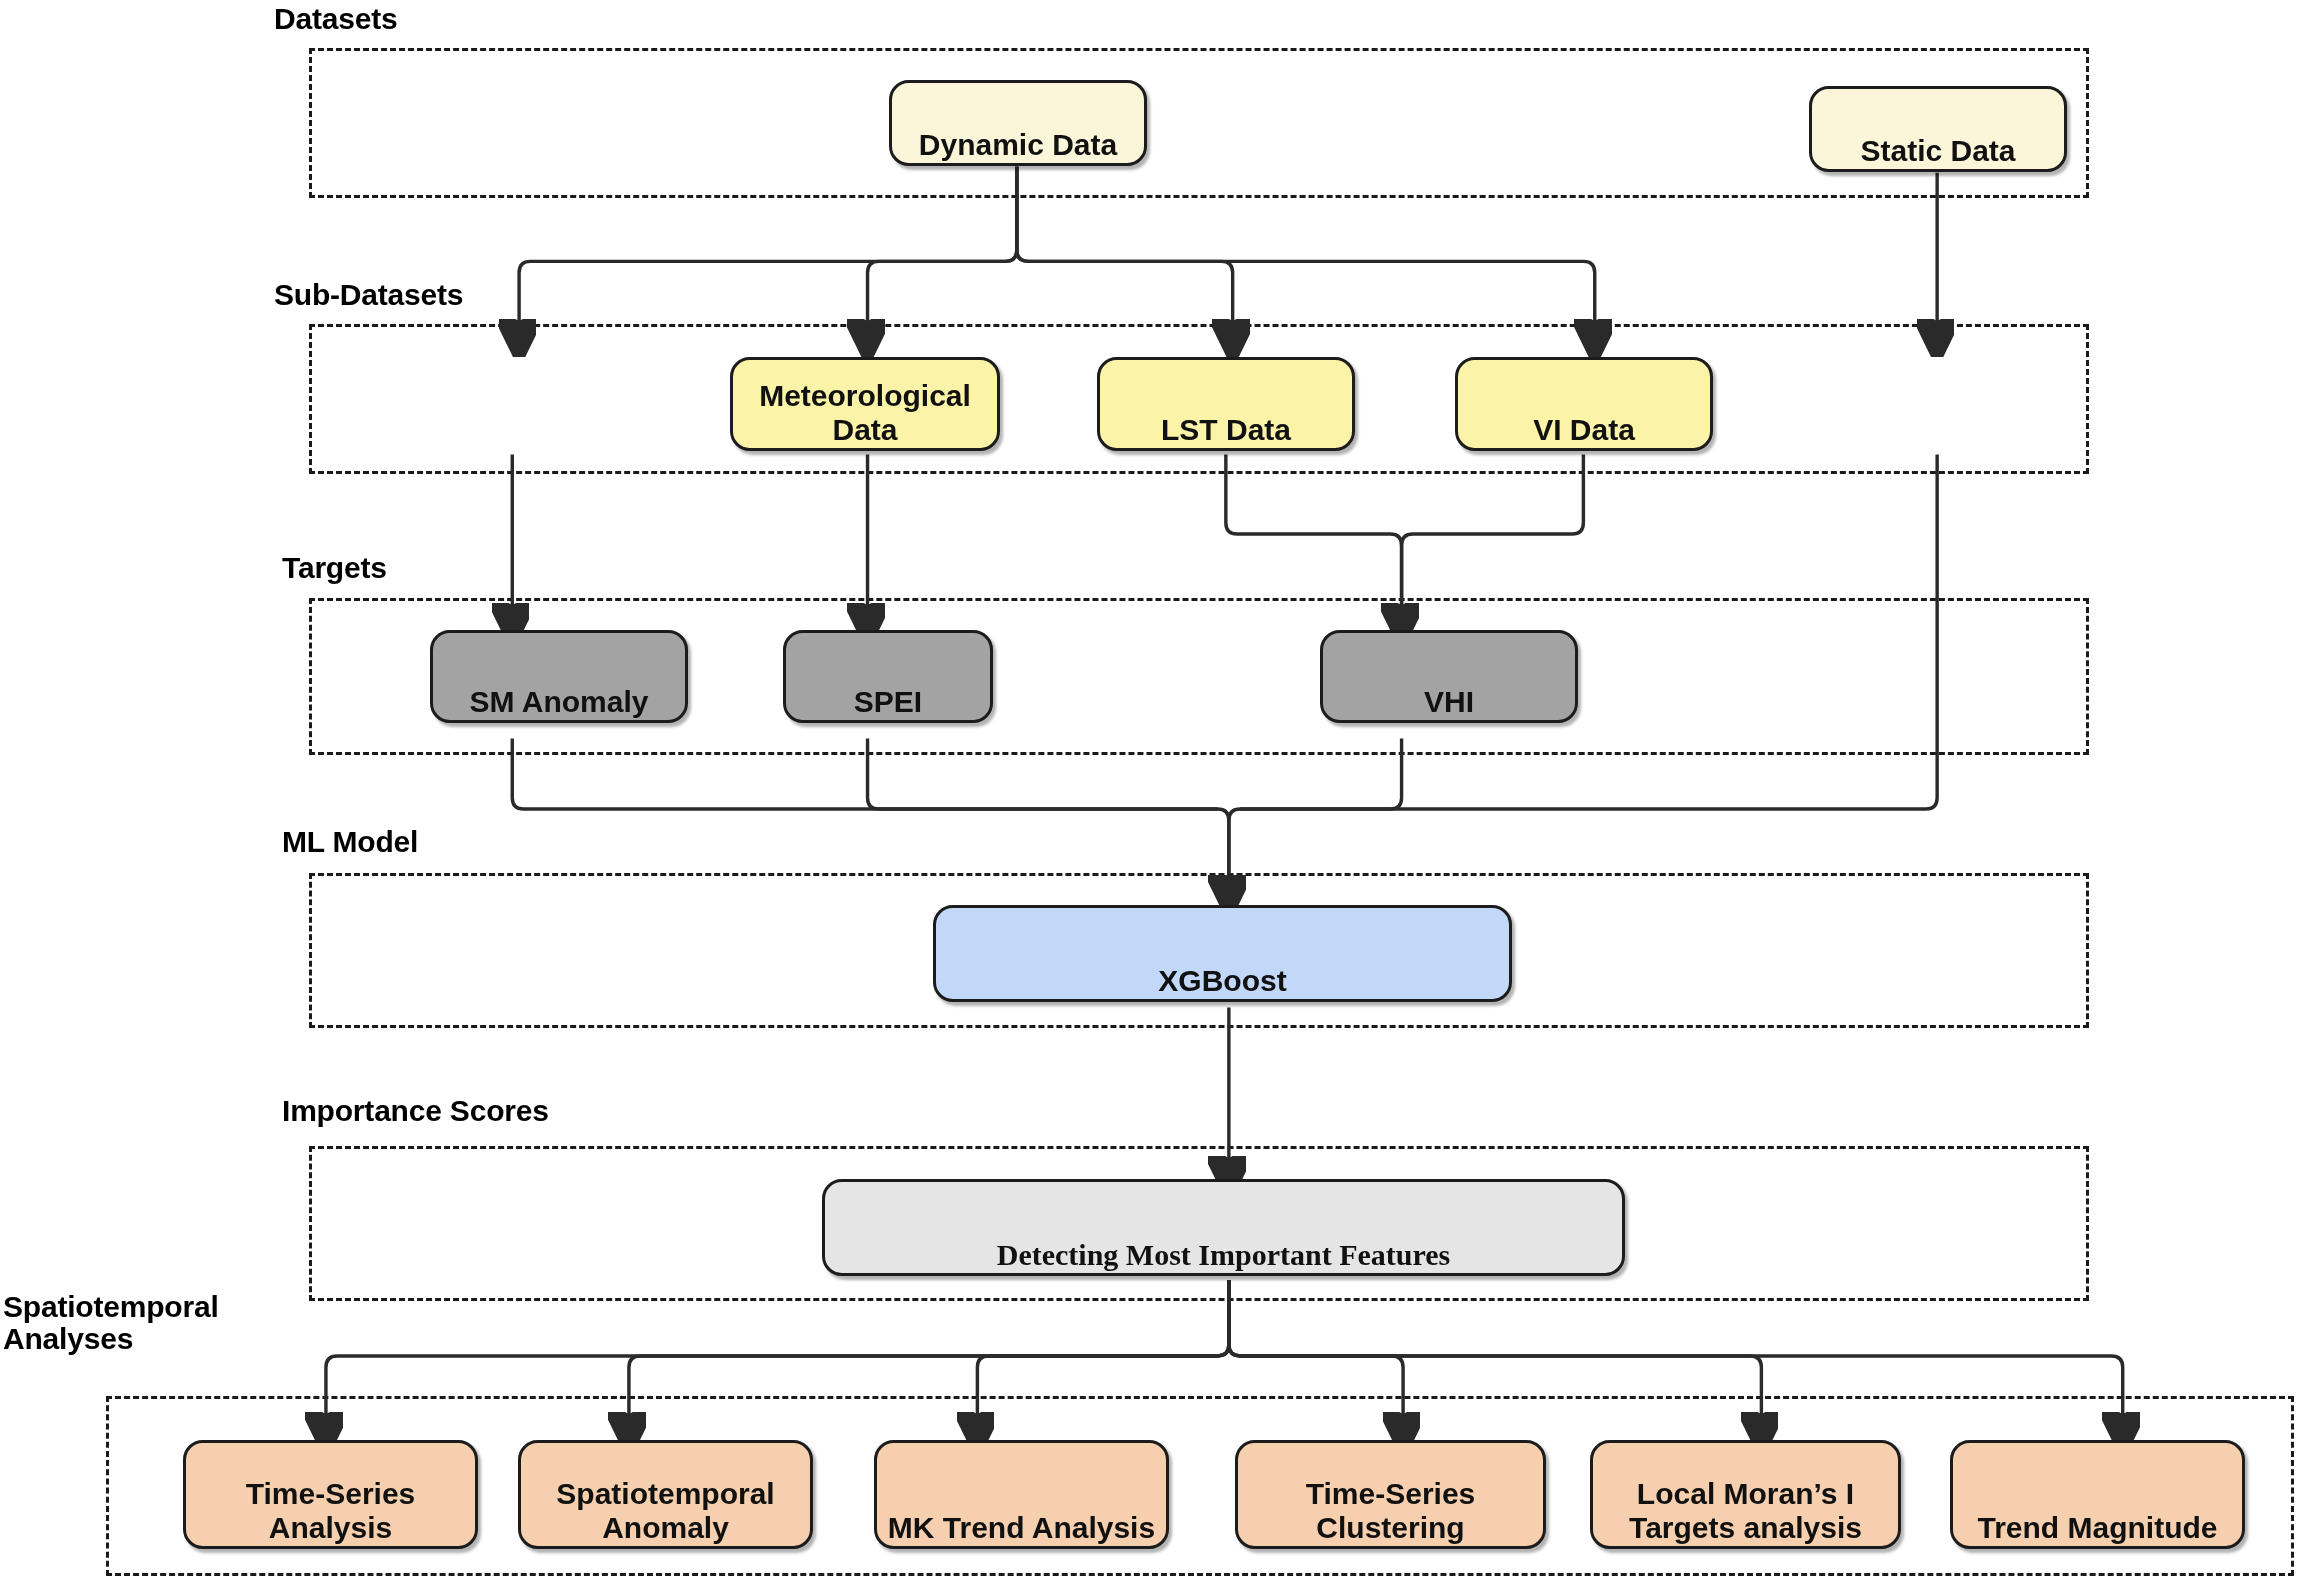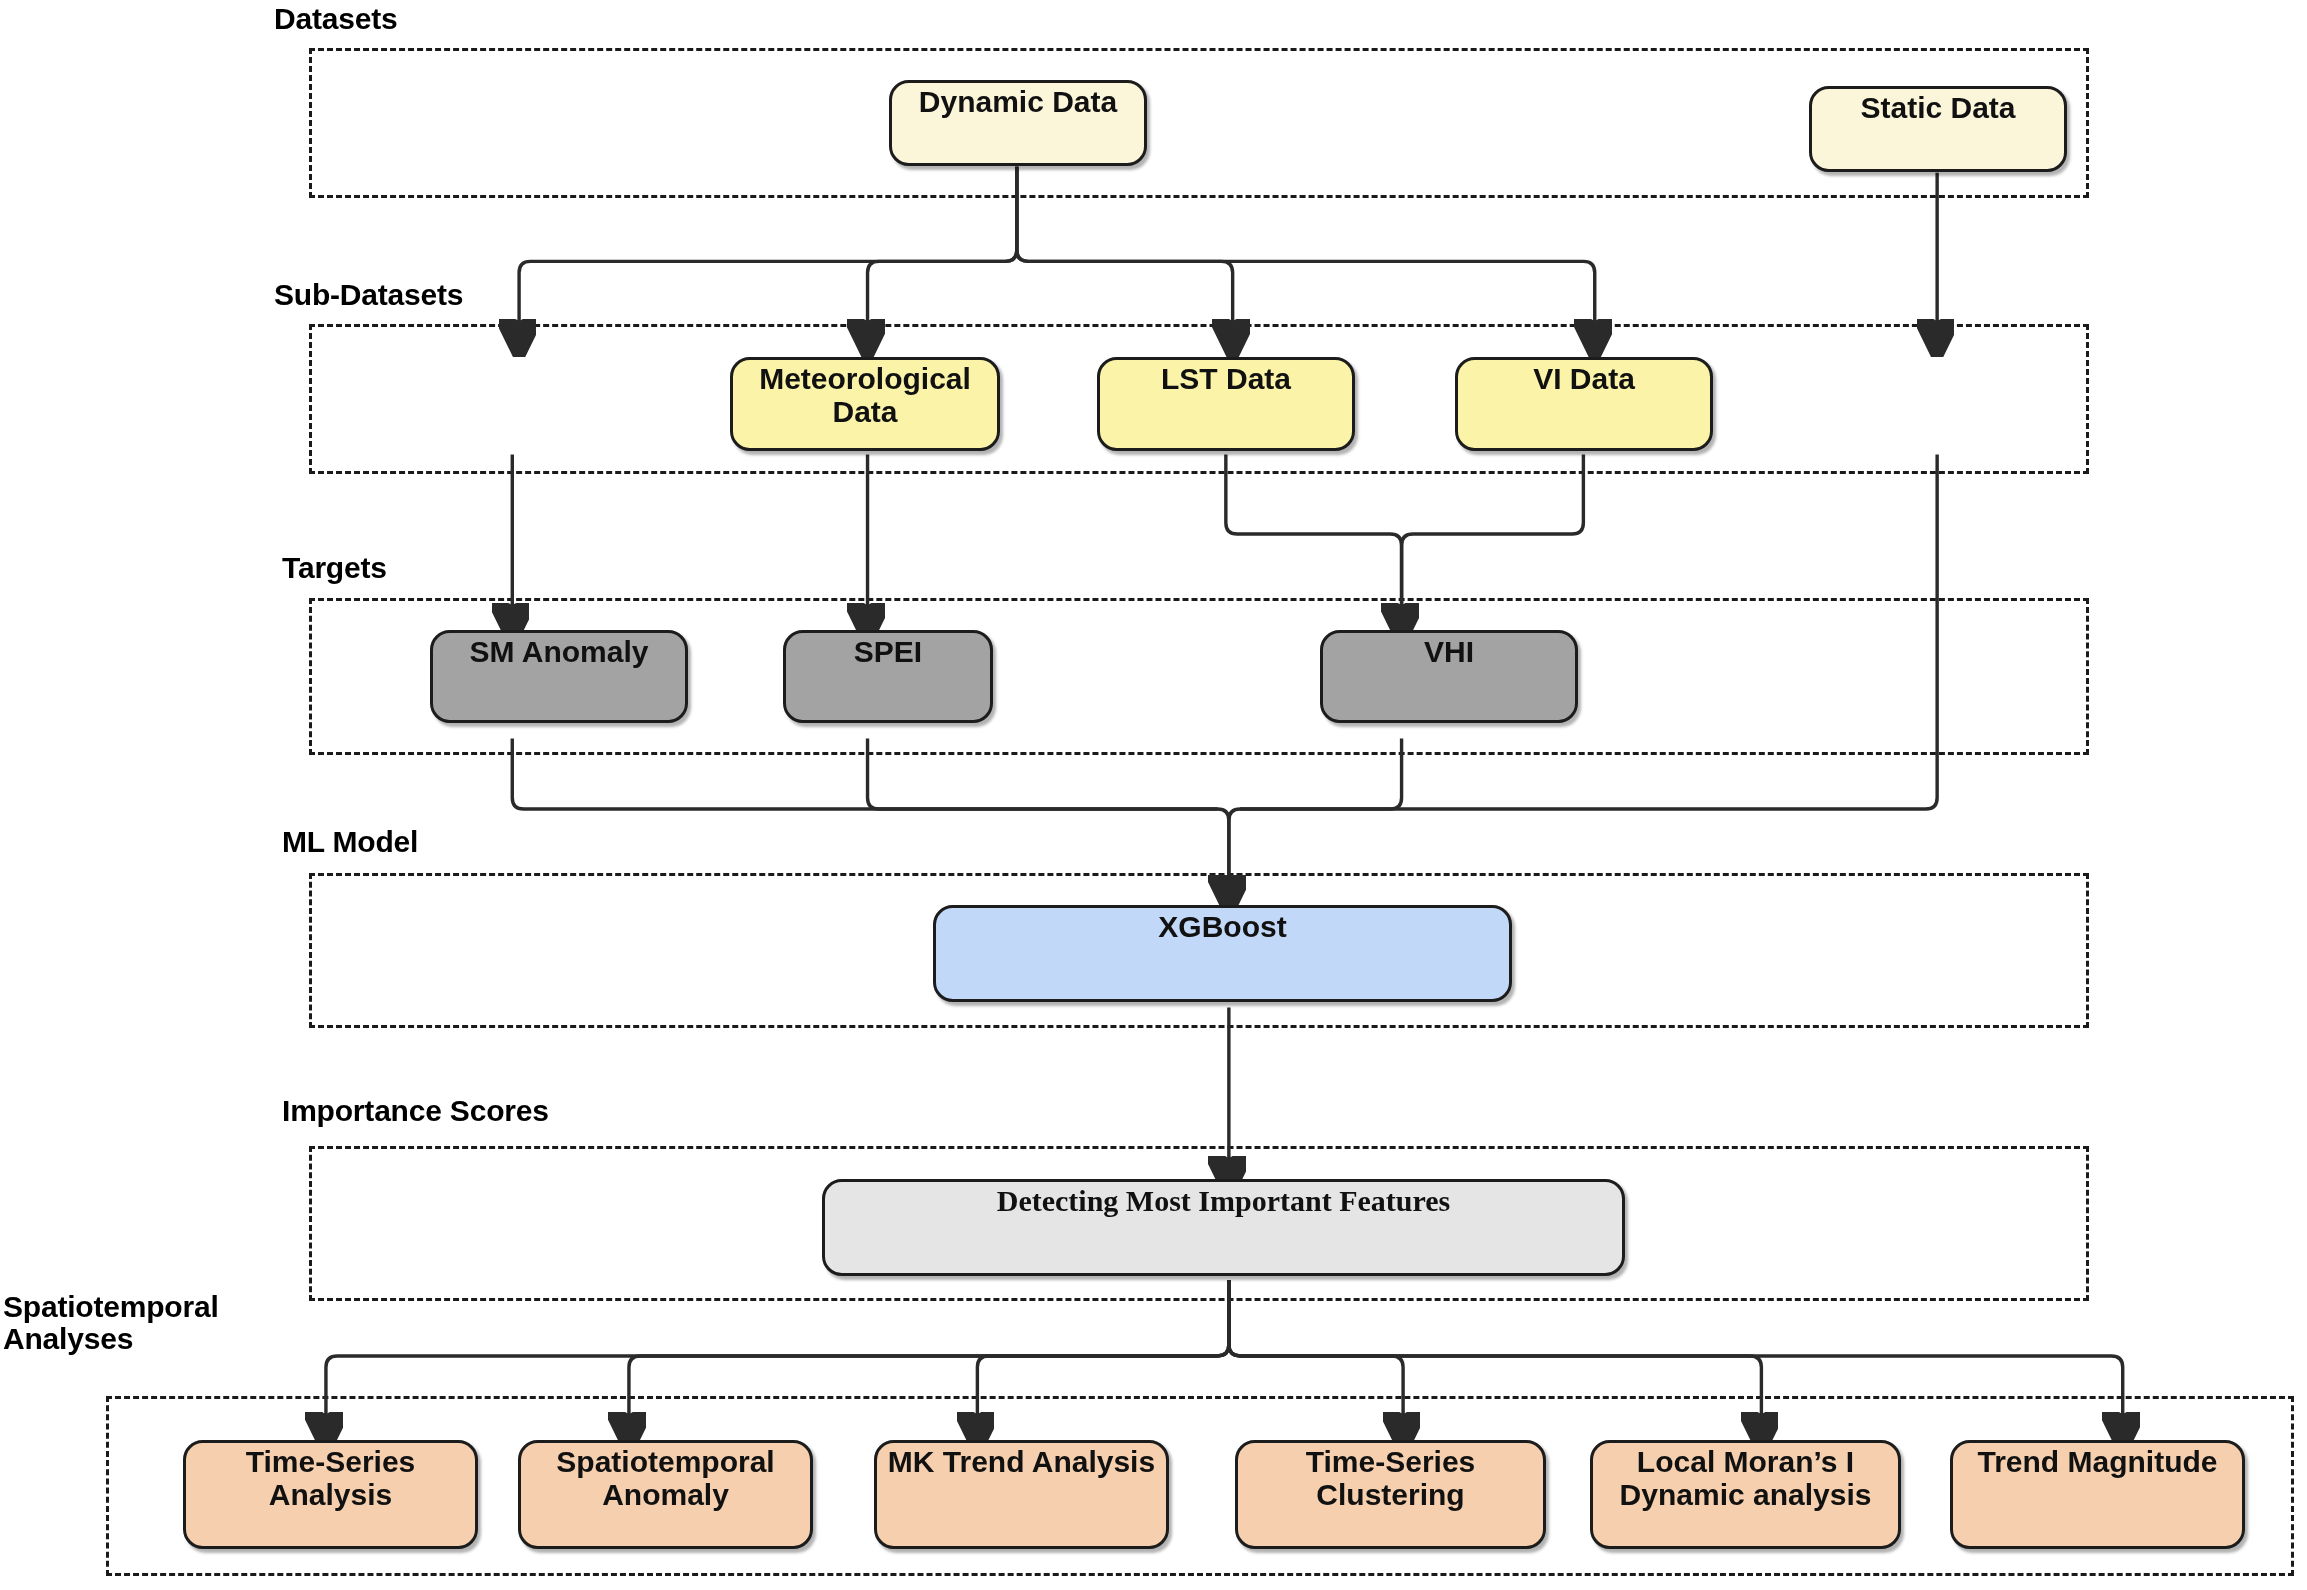--- a/index.html
+++ b/index.html
@@ -35,21 +35,21 @@
     white-space: pre-line;
     letter-spacing: -0.2px;
   }
   
   .node {
     position: absolute;
     box-sizing: border-box;
     border: 3.8px solid #1c1c1c;
     border-radius: 19.7px;
     display: flex;
-    align-items: flex-start;
+    align-items: flex-end;
     justify-content: center;
     text-align: center;
     font-weight: bold;
     font-size: 30px;
     color: #111111;
     line-height: 1.12;
     box-shadow: 3px 3.8px 3px rgba(0,0,0,0.30);
     padding: 1.5px 6px;
     z-index: 5;
   }
@@ -209,21 +209,21 @@
 
   <div class="node n-orange" style="left:874px; top:1440px; width:295px; height:109px;">
     <span>MK Trend Analysis</span>
   </div>
 
   <div class="node n-orange" style="left:1235px; top:1440px; width:311px; height:109px;">
     <span>Time-Series Clustering</span>
   </div>
 
   <div class="node n-orange" style="left:1590px; top:1440px; width:311px; height:109px;">
-    <span>Local Moran’s I Dynamic analysis</span>
+    <span>Local Moran’s I Targets analysis</span>
   </div>
 
   <div class="node n-orange" style="left:1950px; top:1440px; width:295px; height:109px;">
     <span>Trend Magnitude</span>
   </div>
 
 </div>
 
 
 </body></html>

